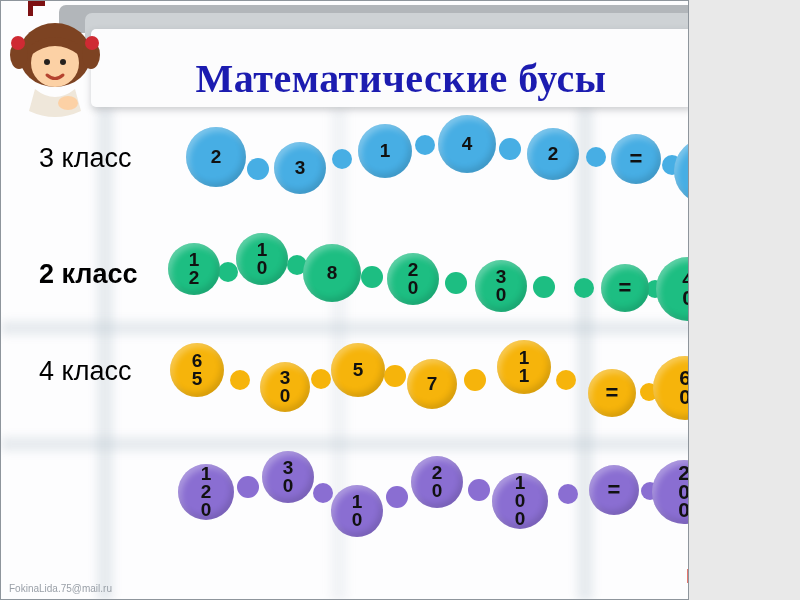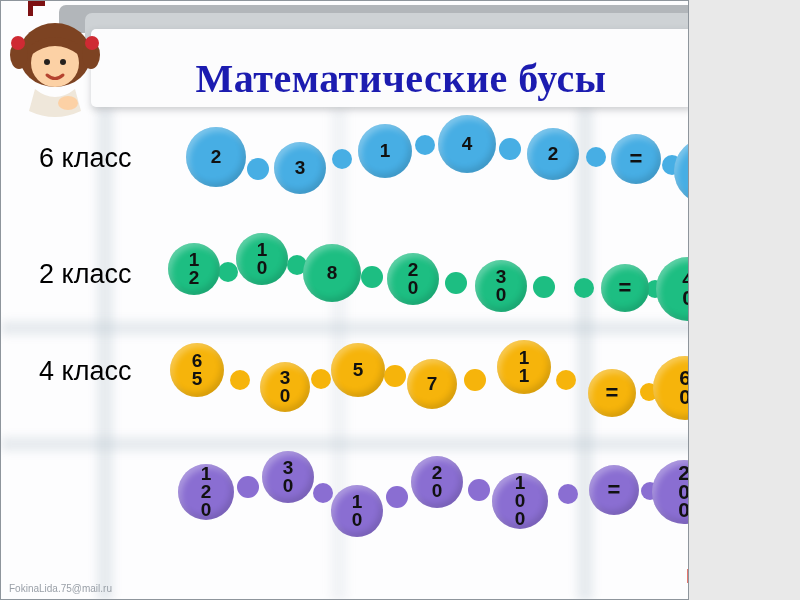--- a/index.html
+++ b/index.html
@@ -73,21 +73,21 @@
     <circle cx="58" cy="47" r="3" fill="#26211e"></circle>
     <path d="M42 60 q8 7 16 0" stroke="#b5432f" stroke-width="3" fill="none" stroke-linecap="round"></path>
     <path d="M30 74 q20 16 40 0 l6 22 q-26 12 -52 0 z" fill="#efe7da"></path>
     <ellipse cx="63" cy="88" rx="10" ry="7" fill="#fcd1a5"></ellipse>
   </svg>
 
   <div class="title">Математические бусы</div>
 
   <div id="chains">
       <div class="chain">
-        <div class="row-label" style="left: 38px; top: 142px;">6 класс</div>
+        <div class="row-label" style="left: 38px; top: 142px;">3 класс</div>
         <div class="connector" style="left: 246px; top: 157px; width: 22px; height: 22px; background: rgb(71, 174, 228);"></div>
         <div class="connector" style="left: 331px; top: 148px; width: 20px; height: 20px; background: rgb(71, 174, 228);"></div>
         <div class="connector" style="left: 414px; top: 134px; width: 20px; height: 20px; background: rgb(71, 174, 228);"></div>
         <div class="connector" style="left: 498px; top: 137px; width: 22px; height: 22px; background: rgb(71, 174, 228);"></div>
         <div class="connector" style="left: 585px; top: 146px; width: 20px; height: 20px; background: rgb(71, 174, 228);"></div>
         <div class="connector" style="left: 661px; top: 154px; width: 20px; height: 20px; background: rgb(71, 174, 228);"></div>
         <div class="bead" style="left: 185px; top: 126px; width: 60px; height: 60px; background: rgb(71, 174, 228);">
           <span class="bead-value">2</span>
         </div>
         <div class="bead" style="left: 273px; top: 141px; width: 52px; height: 52px; background: rgb(71, 174, 228);">
@@ -103,21 +103,21 @@
           <span class="bead-value">2</span>
         </div>
         <div class="bead equals" style="left: 610px; top: 133px; width: 50px; height: 50px; background: rgb(71, 174, 228);">
           <span class="bead-value">=</span>
         </div>
         <div class="bead result" style="left: 673px; top: 137px; width: 66px; height: 66px; background: rgb(71, 174, 228);">
           <span class="bead-value" style="font-size: 30px;">4</span>
         </div>
       </div>
       <div class="chain">
-        <div class="row-label" style="left: 38px; top: 258px;">2 класс</div>
+        <div class="row-label" style="left: 38px; top: 258px; font-weight: bold;">2 класс</div>
         <div class="connector" style="left: 217px; top: 261px; width: 20px; height: 20px; background: rgb(29, 190, 130);"></div>
         <div class="connector" style="left: 286px; top: 254px; width: 20px; height: 20px; background: rgb(29, 190, 130);"></div>
         <div class="connector" style="left: 360px; top: 265px; width: 22px; height: 22px; background: rgb(29, 190, 130);"></div>
         <div class="connector" style="left: 444px; top: 271px; width: 22px; height: 22px; background: rgb(29, 190, 130);"></div>
         <div class="connector" style="left: 532px; top: 275px; width: 22px; height: 22px; background: rgb(29, 190, 130);"></div>
         <div class="connector" style="left: 573px; top: 277px; width: 20px; height: 20px; background: rgb(29, 190, 130);"></div>
         <div class="connector" style="left: 645px; top: 279px; width: 18px; height: 18px; background: rgb(29, 190, 130);"></div>
         <div class="bead" style="left: 167px; top: 242px; width: 52px; height: 52px; background: rgb(29, 190, 130);">
           <span class="bead-value">1
 2</span>

